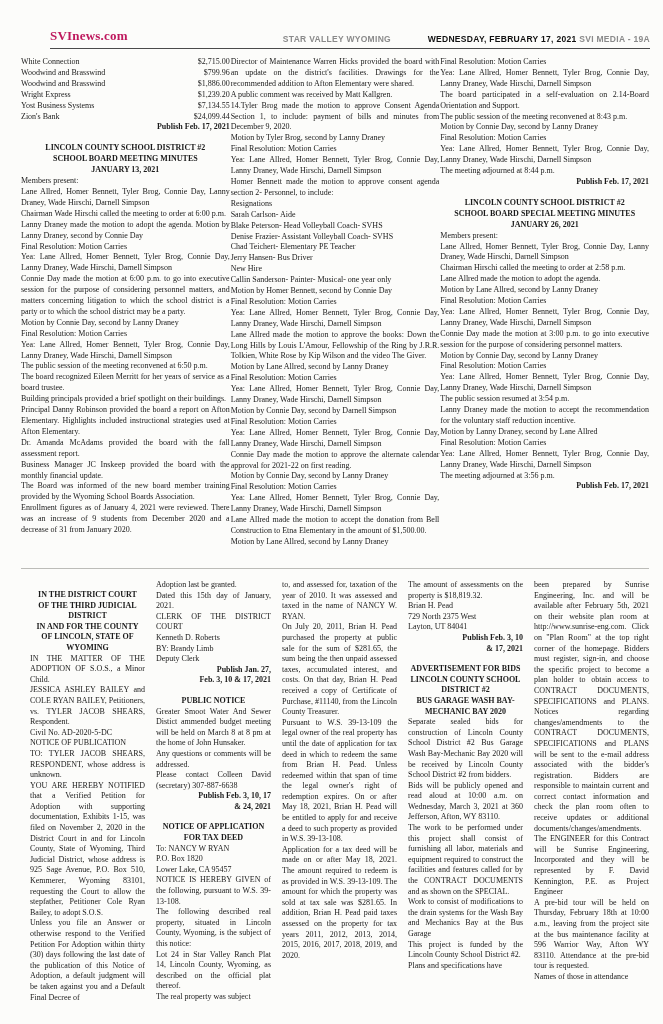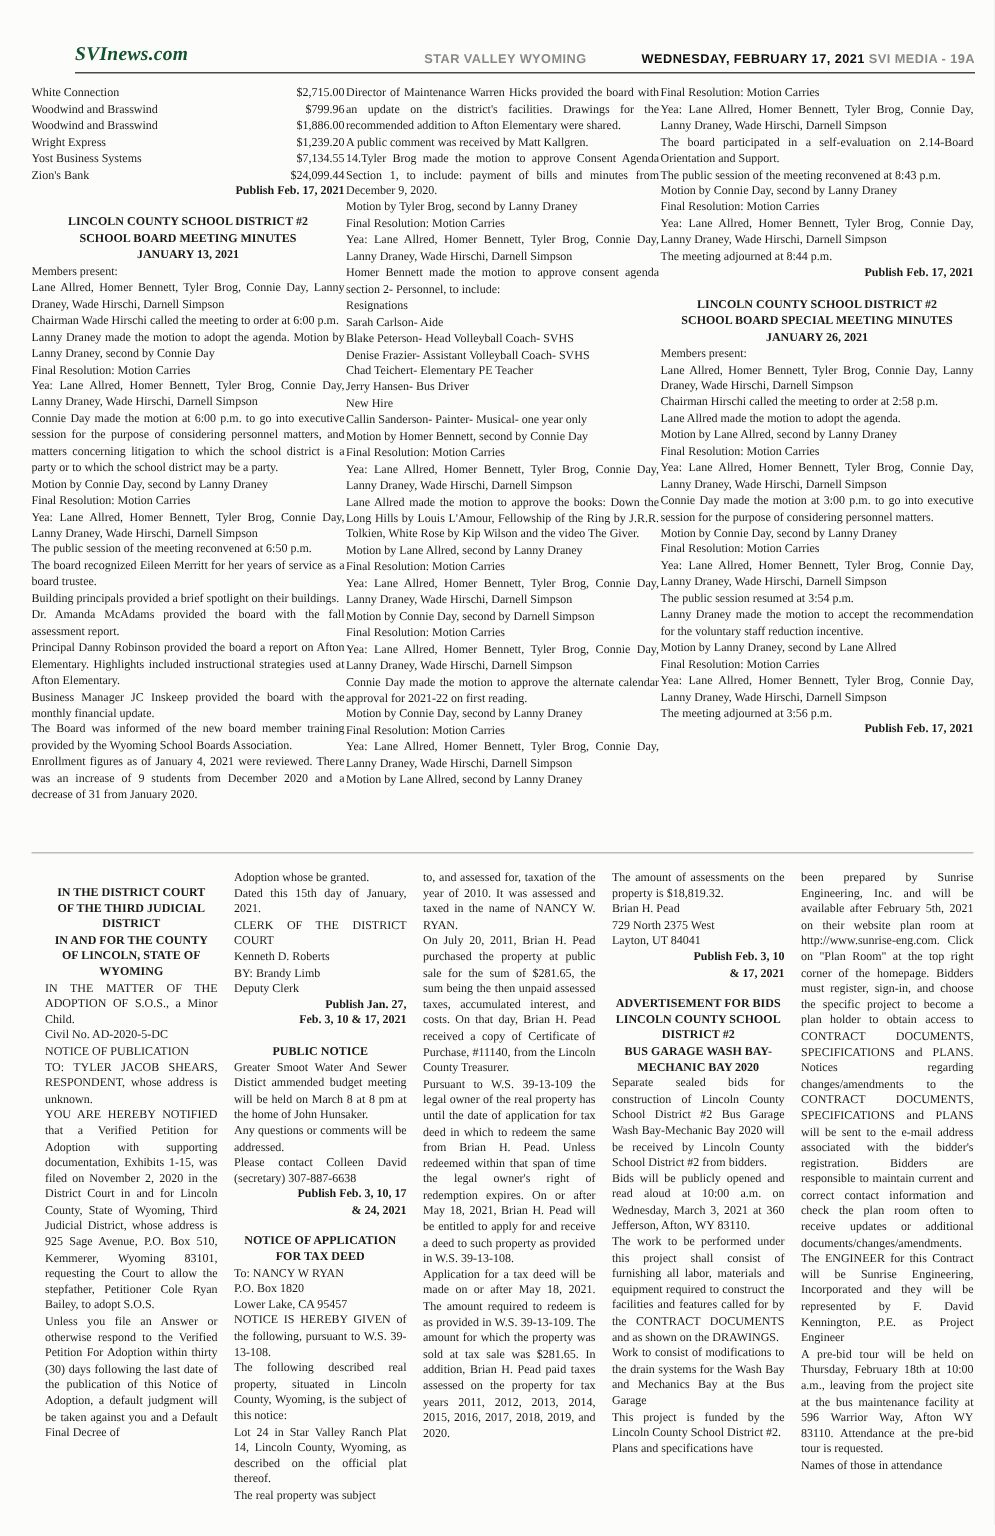--- a/index.html
+++ b/index.html
@@ -14,21 +14,21 @@
   }
   
   .masthead{
     position:absolute;top:28px;left:50px;right:13px;
     display:flex;justify-content:space-between;align-items:flex-end;
     padding-bottom:4px;
     border-bottom:1.5px solid #4a4a4a;
   }
   .site-name{
     font-family:"Liberation Serif", serif;
-    font-weight:bold;font-size:13px;letter-spacing:.2px;color:#14532d;font-style:italic;
+    font-weight:bold;font-size:13px;letter-spacing:.2px;color:#be185d;
   }
   .masthead-right{
     font-family:"Liberation Sans", sans-serif;
     font-size:8.5px;font-weight:bold;letter-spacing:.3px;
     white-space:nowrap;
   }
   .mh-gray{color:#8a8a8a;}
   .mh-black{color:#111;padding-left:34px;}
   
   .top-columns{
@@ -121,22 +121,22 @@
         <p class="para">Lanny Draney made the motion to adopt the agenda. Motion by Lanny Draney, second by Connie Day</p>
         <p class="para">Final Resolution: Motion Carries</p>
         <p class="para">Yea: Lane Allred, Homer Bennett, Tyler Brog, Connie Day, Lanny Draney, Wade Hirschi, Darnell Simpson</p>
         <p class="para">Connie Day made the motion at 6:00 p.m. to go into executive session for the purpose of considering personnel matters, and matters concerning litigation to which the school district is a party or to which the school district may be a party.</p>
         <p class="para">Motion by Connie Day, second by Lanny Draney</p>
         <p class="para">Final Resolution: Motion Carries</p>
         <p class="para">Yea: Lane Allred, Homer Bennett, Tyler Brog, Connie Day, Lanny Draney, Wade Hirschi, Darnell Simpson</p>
         <p class="para">The public session of the meeting reconvened at 6:50 p.m.</p>
         <p class="para">The board recognized Eileen Merritt for her years of service as a board trustee.</p>
         <p class="para">Building principals provided a brief spotlight on their buildings.</p>
+        <p class="para">Principal Danny Robinson provided the board a report on Afton Elementary. Highlights included instructional strategies used at Afton Elementary.</p>
         <p class="para">Dr. Amanda McAdams provided the board with the fall assessment report.</p>
-        <p class="para">Principal Danny Robinson provided the board a report on Afton Elementary. Highlights included instructional strategies used at Afton Elementary.</p>
         <p class="para">Business Manager JC Inskeep provided the board with the monthly financial update.</p>
         <p class="para">The Board was informed of the new board member training provided by the Wyoming School Boards Association.</p>
         <p class="para">Enrollment figures as of January 4, 2021 were reviewed. There was an increase of 9 students from December 2020 and a decrease of 31 from January 2020.</p>
       </div>
       <div class="col">
         <p class="para">Director of Maintenance Warren Hicks provided the board with an update on the district's facilities. Drawings for the recommended addition to Afton Elementary were shared.</p>
         <p class="para">A public comment was received by Matt Kallgren.</p>
         <p class="para">14.Tyler Brog made the motion to approve Consent Agenda Section 1, to include: payment of bills and minutes from December 9, 2020.</p>
         <p class="para">Motion by Tyler Brog, second by Lanny Draney</p>
         <p class="para">Final Resolution: Motion Carries</p>
@@ -157,20 +157,21 @@
         <p class="para">Motion by Lane Allred, second by Lanny Draney</p>
         <p class="para">Final Resolution: Motion Carries</p>
         <p class="para">Yea: Lane Allred, Homer Bennett, Tyler Brog, Connie Day, Lanny Draney, Wade Hirschi, Darnell Simpson</p>
         <p class="para">Motion by Connie Day, second by Darnell Simpson</p>
         <p class="para">Final Resolution: Motion Carries</p>
         <p class="para">Yea: Lane Allred, Homer Bennett, Tyler Brog, Connie Day, Lanny Draney, Wade Hirschi, Darnell Simpson</p>
         <p class="para">Connie Day made the motion to approve the alternate calendar approval for 2021-22 on first reading.</p>
         <p class="para">Motion by Connie Day, second by Lanny Draney</p>
         <p class="para">Final Resolution: Motion Carries</p>
         <p class="para">Yea: Lane Allred, Homer Bennett, Tyler Brog, Connie Day, Lanny Draney, Wade Hirschi, Darnell Simpson</p>
+        <p class="para">Lane Allred made the motion to accept the donation from Bell Construction to Etna Elementary in the amount of $1,500.00.</p>
         <p class="para">Motion by Lane Allred, second by Lanny Draney</p>
       </div>
       <div class="col">
         <p class="para">Final Resolution: Motion Carries</p>
         <p class="para">Yea: Lane Allred, Homer Bennett, Tyler Brog, Connie Day, Lanny Draney, Wade Hirschi, Darnell Simpson</p>
         <p class="para">The board participated in a self-evaluation on 2.14-Board Orientation and Support.</p>
         <p class="para">The public session of the meeting reconvened at 8:43 p.m.</p>
         <p class="para">Motion by Connie Day, second by Lanny Draney</p>
         <p class="para">Final Resolution: Motion Carries</p>
         <p class="para">Yea: Lane Allred, Homer Bennett, Tyler Brog, Connie Day, Lanny Draney, Wade Hirschi, Darnell Simpson</p>
@@ -208,28 +209,29 @@
       <div class="col">
         <div class="notice-heading">
           <div>IN THE DISTRICT COURT</div>
           <div>OF THE THIRD JUDICIAL</div>
           <div>DISTRICT</div>
           <div>IN AND FOR THE COUNTY</div>
           <div>OF LINCOLN, STATE OF</div>
           <div>WYOMING</div>
         </div>
         <p class="para">IN THE MATTER OF THE ADOPTION OF S.O.S., a Minor Child.</p>
+        <p class="para">JESSICA ASHLEY BAILEY and COLE RYAN BAILEY, Petitioners, vs. TYLER JACOB SHEARS, Respondent.</p>
         <p class="para">Civil No. AD-2020-5-DC</p>
         <div class="center-line">NOTICE OF PUBLICATION</div>
         <p class="para">TO: TYLER JACOB SHEARS, RESPONDENT, whose address is unknown.</p>
         <p class="para">YOU ARE HEREBY NOTIFIED that a Verified Petition for Adoption with supporting documentation, Exhibits 1-15, was filed on November 2, 2020 in the District Court in and for Lincoln County, State of Wyoming, Third Judicial District, whose address is 925 Sage Avenue, P.O. Box 510, Kemmerer, Wyoming 83101, requesting the Court to allow the stepfather, Petitioner Cole Ryan Bailey, to adopt S.O.S.</p>
         <p class="para">Unless you file an Answer or otherwise respond to the Verified Petition For Adoption within thirty (30) days following the last date of the publication of this Notice of Adoption, a default judgment will be taken against you and a Default Final Decree of</p>
       </div>
       <div class="col">
-        <p class="para">Adoption whose be granted.</p>
+        <p class="para">Adoption last be granted.</p>
         <p class="para">Dated this 15th day of January, 2021.</p>
         <p class="para">CLERK OF THE DISTRICT COURT</p>
         <p class="para">Kenneth D. Roberts</p>
         <p class="para">BY: Brandy Limb</p>
         <p class="para">Deputy Clerk</p>
         <div class="publish-line">Publish Jan. 27,
 Feb. 3, 10 &amp; 17, 2021</div>
         <div class="notice-heading">
           <div>PUBLIC NOTICE</div>
         </div>
@@ -265,21 +267,21 @@
 &amp; 17, 2021</div>
         <div class="notice-heading">
           <div>ADVERTISEMENT FOR BIDS</div>
           <div>LINCOLN COUNTY SCHOOL</div>
           <div>DISTRICT #2</div>
           <div>BUS GARAGE WASH BAY-</div>
           <div>MECHANIC BAY 2020</div>
         </div>
         <p class="para">Separate sealed bids for construction of Lincoln County School District #2 Bus Garage Wash Bay-Mechanic Bay 2020 will be received by Lincoln County School District #2 from bidders.</p>
         <p class="para">Bids will be publicly opened and read aloud at 10:00 a.m. on Wednesday, March 3, 2021 at 360 Jefferson, Afton, WY 83110.</p>
-        <p class="para">The work to be performed under this project shall consist of furnishing all labor, materials and equipment required to construct the facilities and features called for by the CONTRACT DOCUMENTS and as shown on the DRAWINGS.</p>
+        <p class="para">The work to be performed under this project shall consist of furnishing all labor, materials and equipment required to construct the facilities and features called for by the CONTRACT DOCUMENTS and as shown on the SPECIAL.</p>
         <p class="para">Work to consist of modifications to the drain systems for the Wash Bay and Mechanics Bay at the Bus Garage</p>
         <p class="para">This project is funded by the Lincoln County School District #2.</p>
         <p class="para">Plans and specifications have</p>
       </div>
       <div class="col">
         <p class="para">been prepared by Sunrise Engineering, Inc. and will be available after February 5th, 2021 on their website plan room at http://www.sunrise-eng.com. Click on "Plan Room" at the top right corner of the homepage. Bidders must register, sign-in, and choose the specific project to become a plan holder to obtain access to CONTRACT DOCUMENTS, SPECIFICATIONS and PLANS. Notices regarding changes/amendments to the CONTRACT DOCUMENTS, SPECIFICATIONS and PLANS will be sent to the e-mail address associated with the bidder's registration. Bidders are responsible to maintain current and correct contact information and check the plan room often to receive updates or additional documents/changes/amendments. The ENGINEER for this Contract will be Sunrise Engineering, Incorporated and they will be represented by F. David Kennington, P.E. as Project Engineer</p>
         <p class="para">A pre-bid tour will be held on Thursday, February 18th at 10:00 a.m., leaving from the project site at the bus maintenance facility at 596 Warrior Way, Afton WY 83110. Attendance at the pre-bid tour is requested.</p>
         <p class="para">Names of those in attendance</p>
       </div>
     </div>

